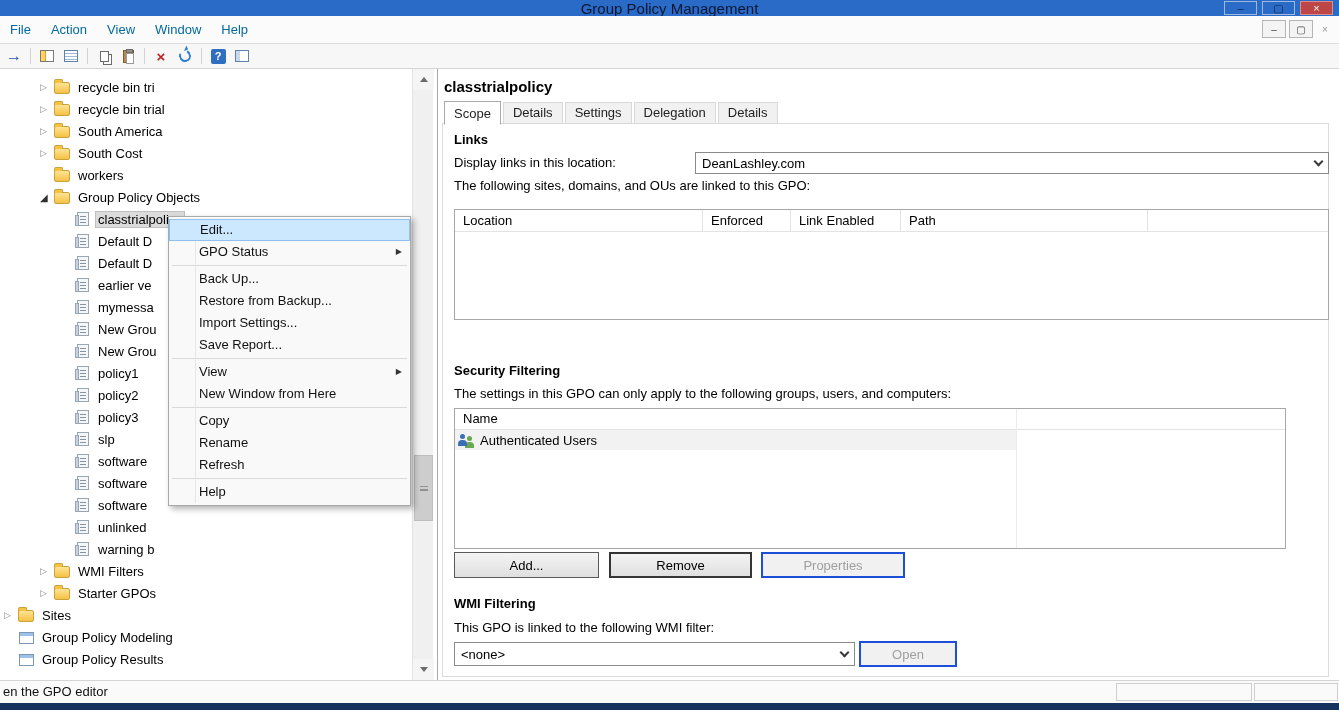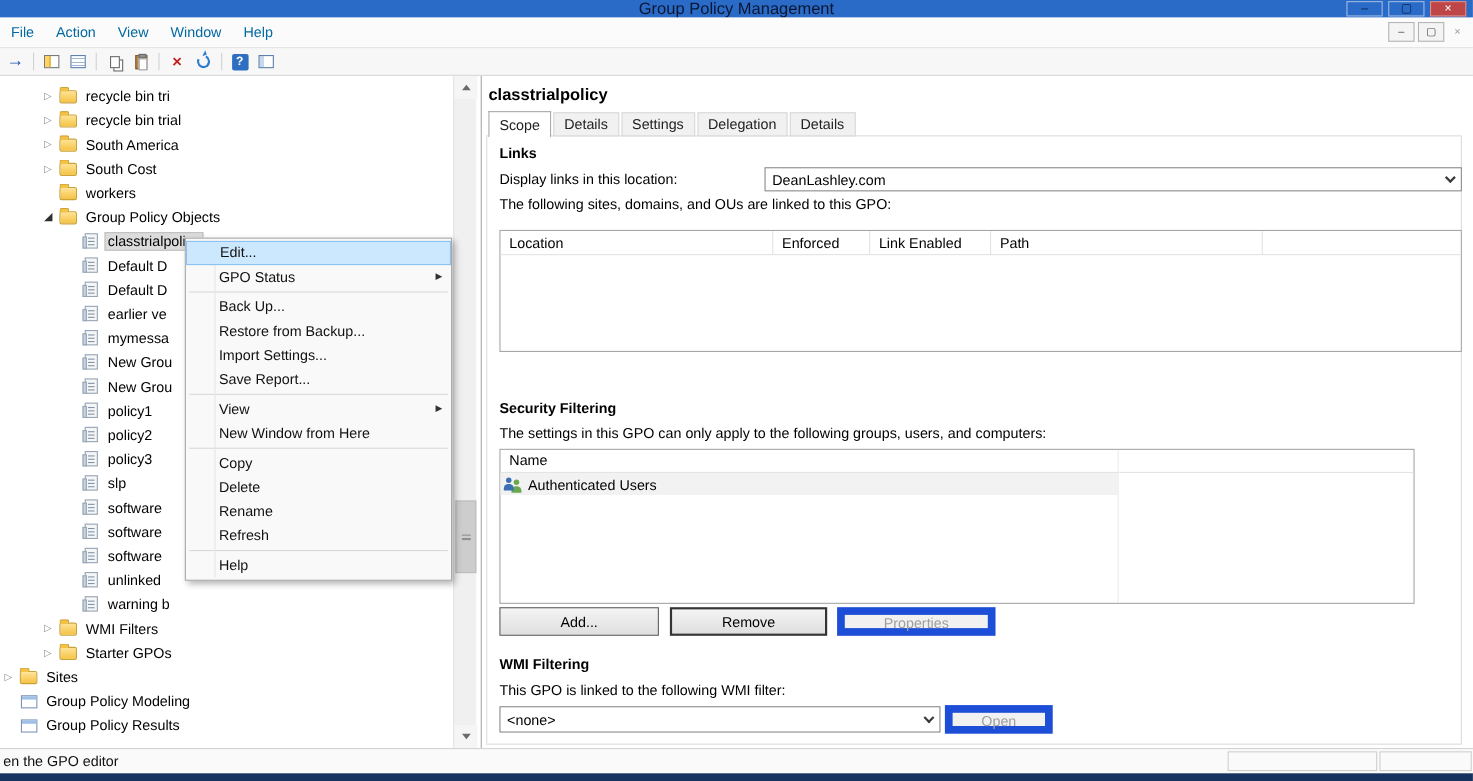--- a/index.html
+++ b/index.html
@@ -115,21 +115,21 @@
   .sl-header{height:21px;border-bottom:1px solid #e3e3e3;padding:2px 0 0 8px;font-size:13px}
   .sec-row{display:flex;height:20px}
   .sec-c1{width:561px;background:#f2f2f2;display:flex;align-items:center;font-size:13px}
 
   .btn{position:absolute;font-size:13px;font-family:Liberation Sans, sans-serif;color:#000;text-align:center;
     background:linear-gradient(#f4f4f4,#dfdfdf);border:1px solid #5a5a5a;cursor:default}
   #btn-add{left:11px;top:428px;width:145px;height:26px}
   #btn-remove{left:166px;top:428px;width:143px;height:26px;border:2px solid #353535}
   #btn-properties{left:318px;top:428px;width:144px;height:26px}
   #btn-open{left:416px;top:517px;width:98px;height:26px}
-  .btn.disabled{background:#f1f1f1;border:7px solid #1d4ed8;color:#9f9f9f}
+  .btn.disabled{background:#f1f1f1;border:2px solid #1d4ed8;color:#9f9f9f}
 
   
   .statusbar{position:absolute;left:0;top:680px;width:100%;height:23px;background:#fafafa;border-top:1px solid #d4d4d4}
   .status-text{position:absolute;left:3px;top:3px;font-size:13px;color:#111}
   .status-cell{position:absolute;top:2px;height:18px;border:1px solid #cfcfcf}
   .status-cell.c1{left:1116px;width:136px}
   .status-cell.c2{left:1254px;width:84px}
   .bottomstrip{position:absolute;left:0;top:703px;width:100%;height:7px;background:#16325f}
 
   
@@ -425,19 +425,18 @@
       <div class="cm-sep"></div>
       <div class="cm-item"><span>Back Up...</span></div>
       <div class="cm-item"><span>Restore from Backup...</span></div>
       <div class="cm-item"><span>Import Settings...</span></div>
       <div class="cm-item"><span>Save Report...</span></div>
       <div class="cm-sep"></div>
       <div class="cm-item"><span>View</span><span class="sub-arrow">▶</span></div>
       <div class="cm-item"><span>New Window from Here</span></div>
       <div class="cm-sep"></div>
       <div class="cm-item"><span>Copy</span></div>
-      <div class="cm-item"><span>Delete</span></div>
       <div class="cm-item"><span>Rename</span></div>
       <div class="cm-item"><span>Refresh</span></div>
       <div class="cm-sep"></div>
       <div class="cm-item"><span>Help</span></div>
     </div>
 </div>
 
 </body></html>

